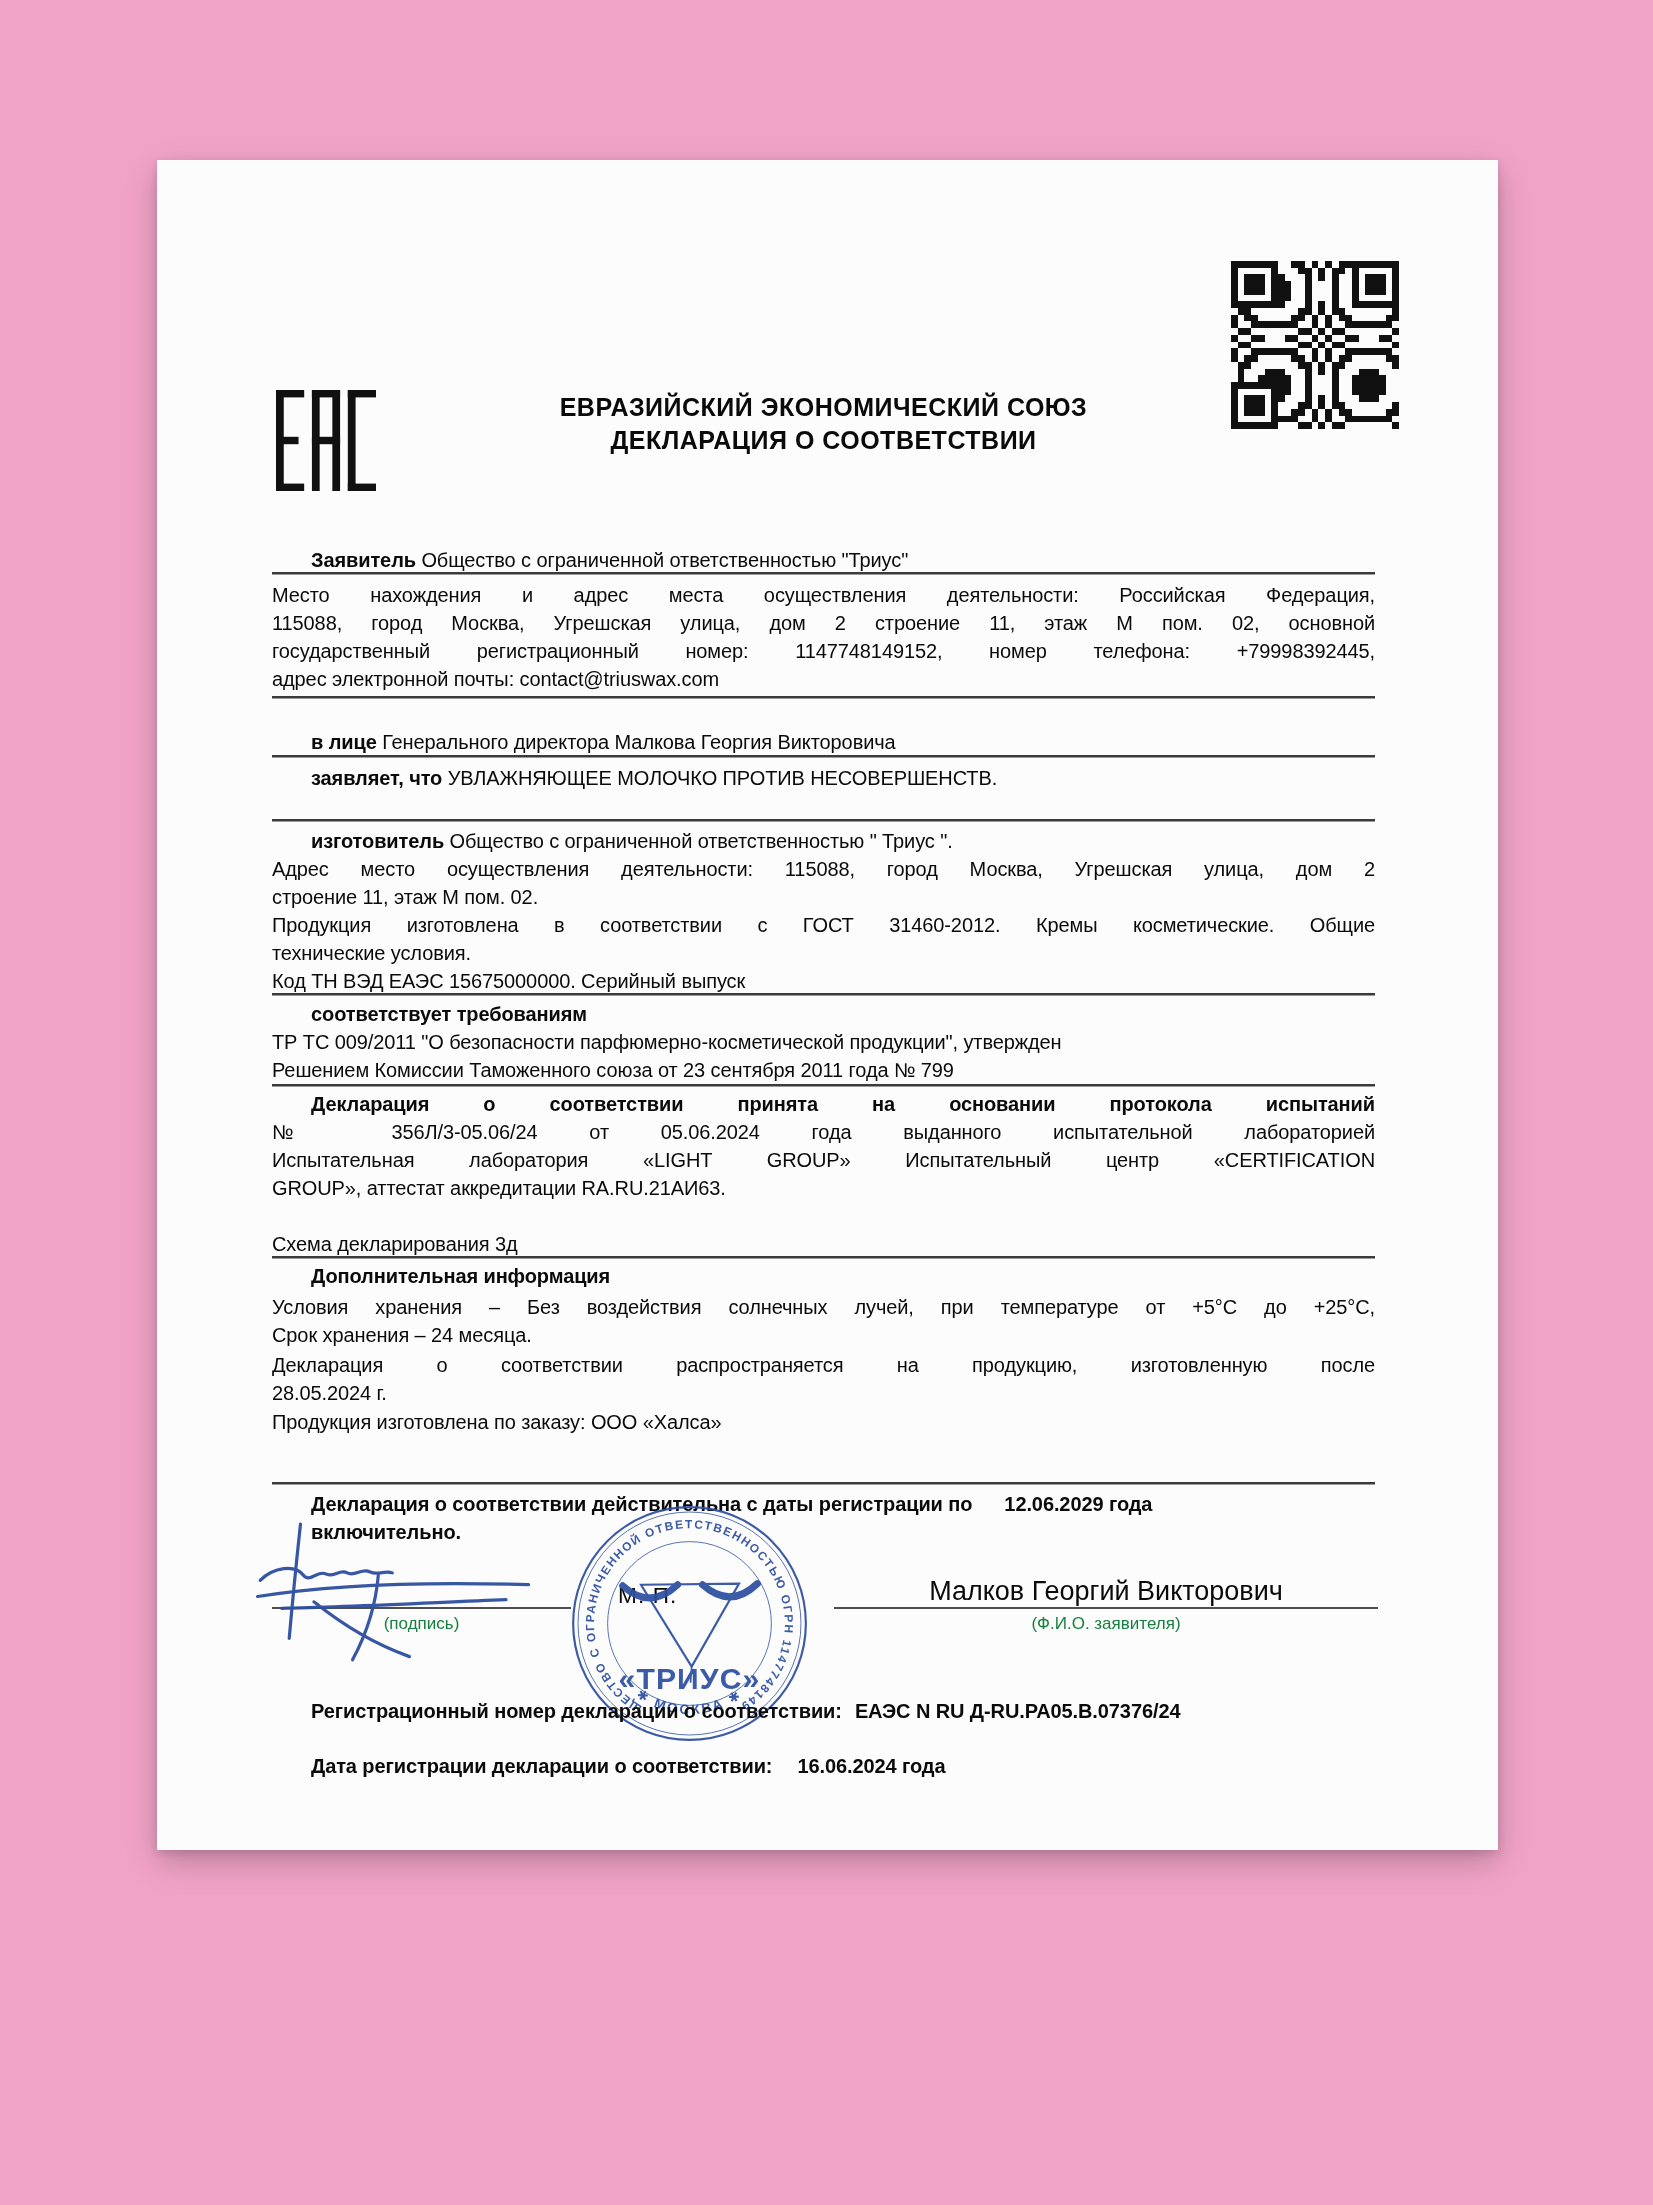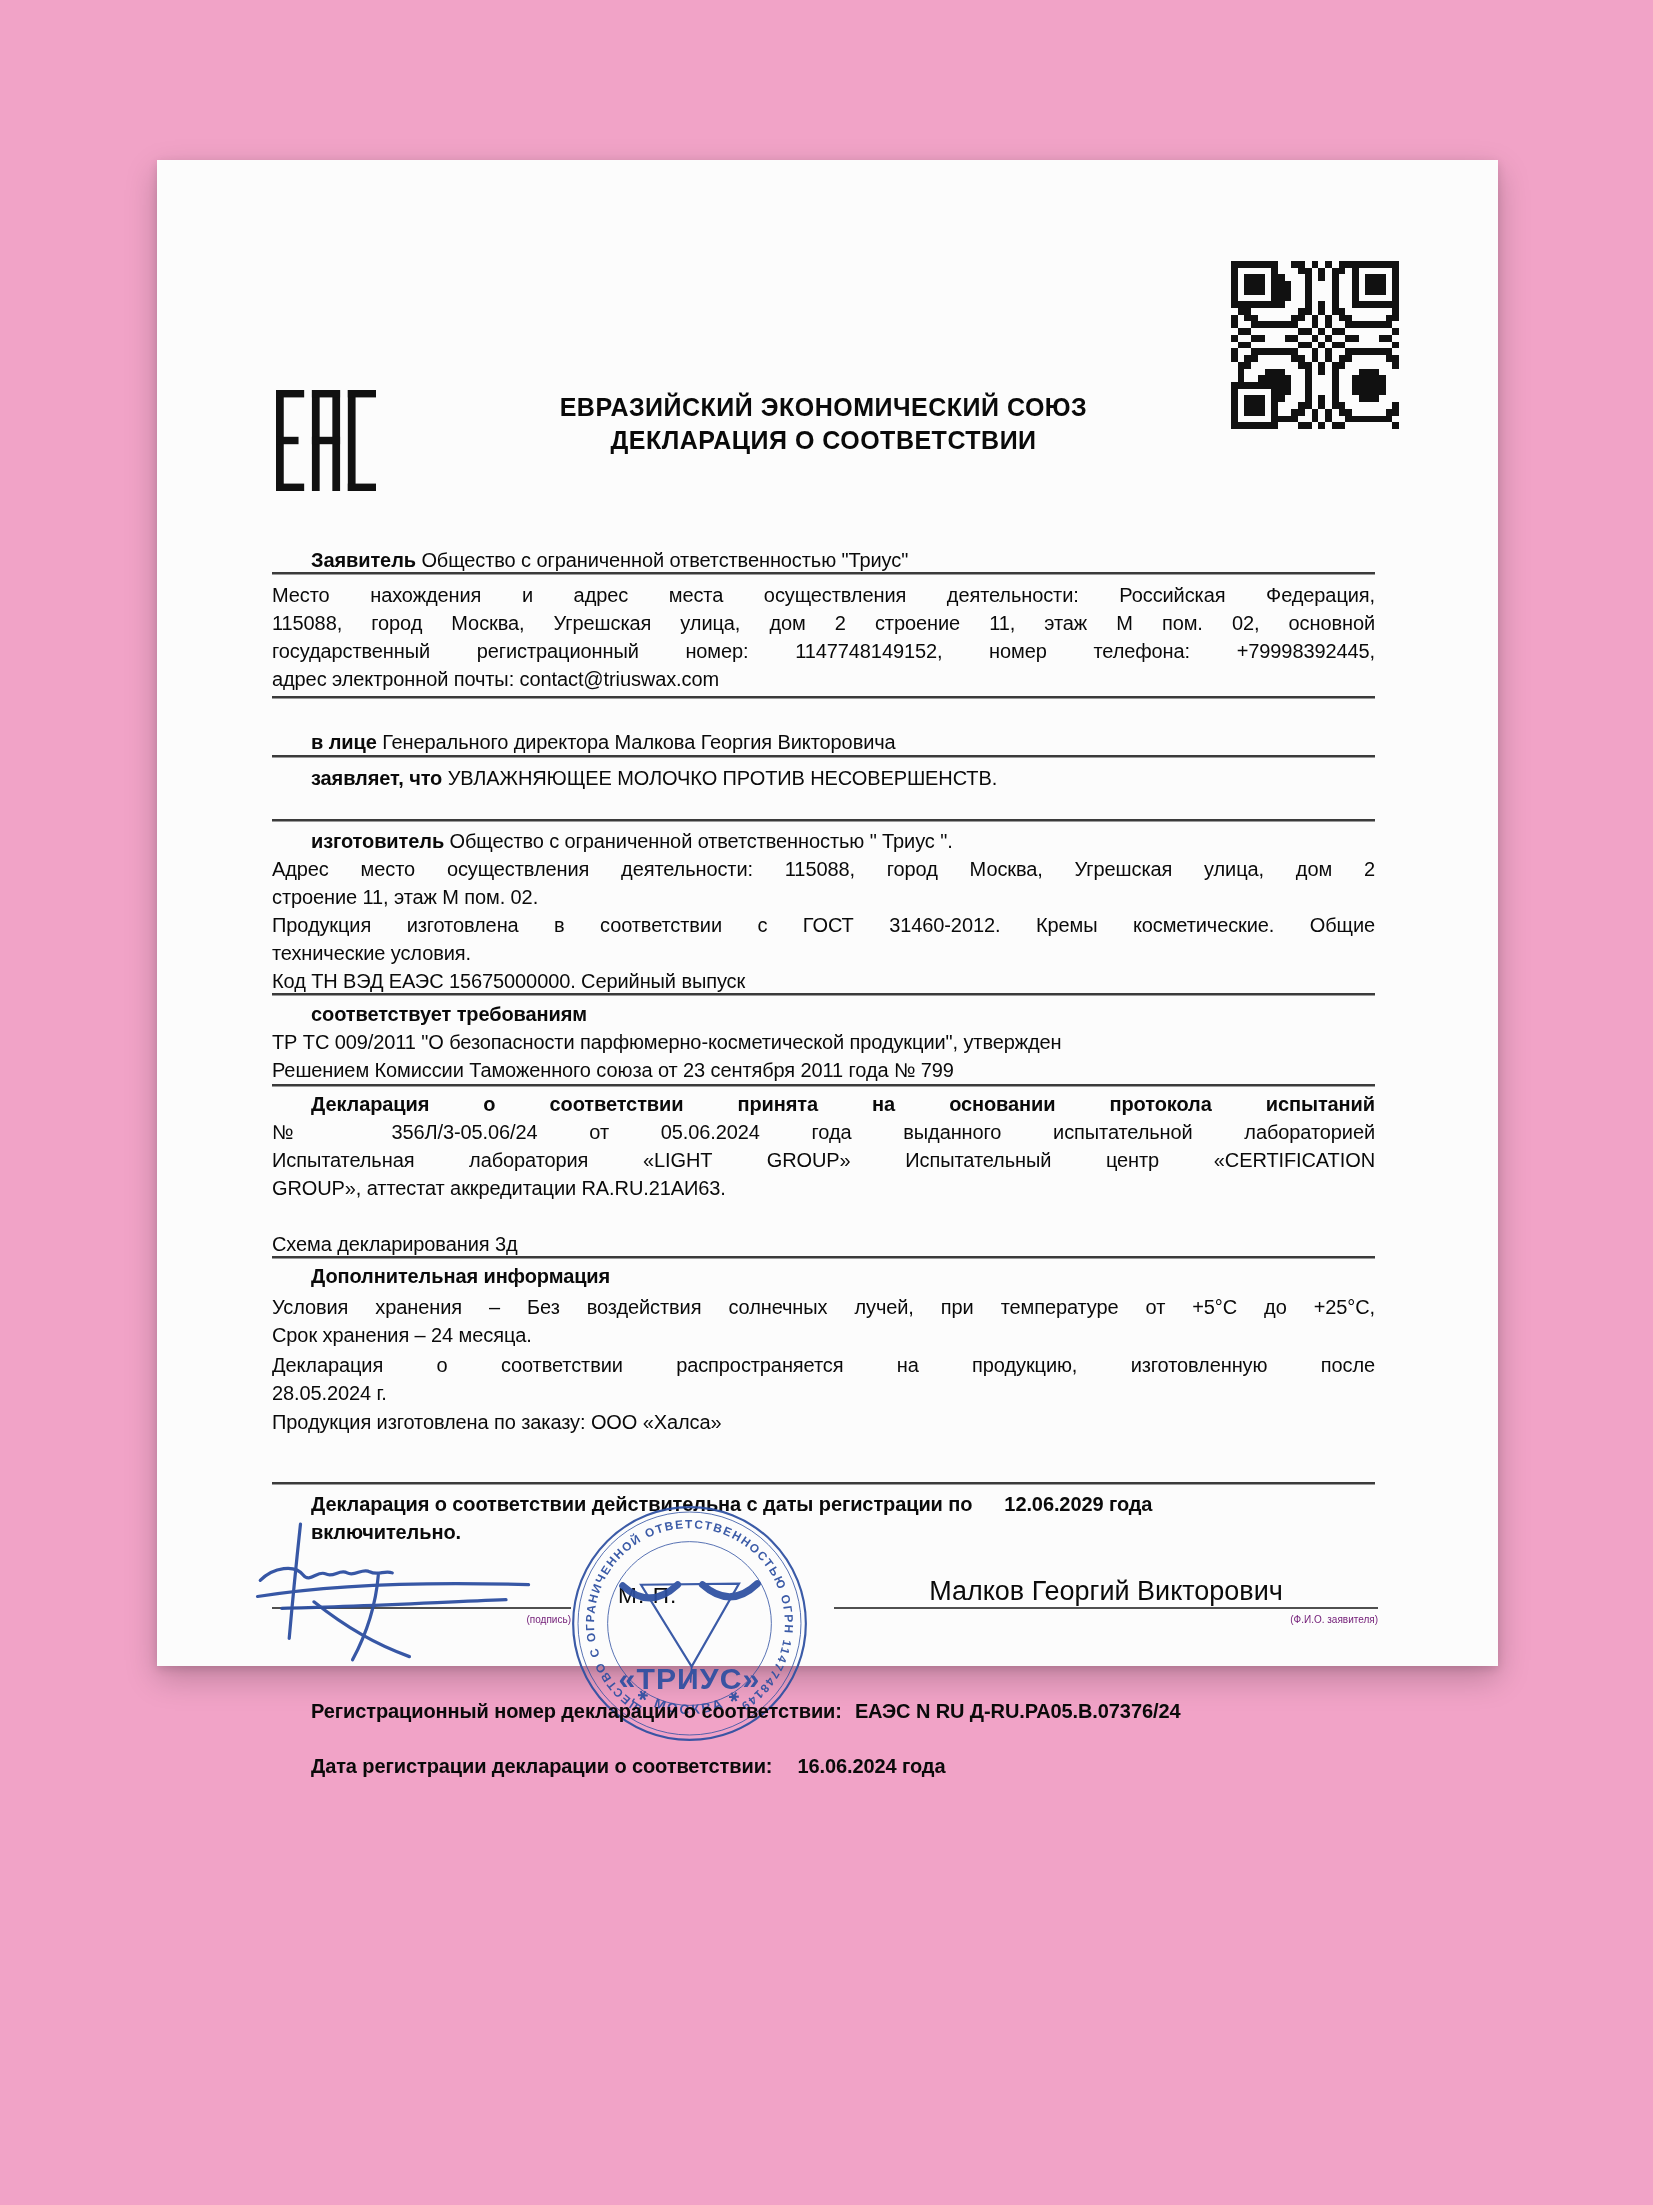--- a/index.html
+++ b/index.html
@@ -5,38 +5,38 @@
   html,body{margin:0;padding:0;}
   body{
     width:1654px;height:2205px;
     background:#f1a3c7;
     font-family:"Liberation Sans","DejaVu Sans",sans-serif;
     color:#0a0a0a;
     position:relative;
   }
   .page{
     position:absolute;left:157px;top:160px;
-    width:1341px;height:1506px;
+    width:1341px;height:1690px;
     background:#fcfcfc;
     box-shadow:0 12px 30px rgba(0,0,0,.22),0 3.2px 8.6px rgba(0,0,0,.12);
   }
   .abs{position:absolute;}
   .col{left:115px;width:1103px;}
   .txt{font-size:20px;line-height:28px;letter-spacing:-0.1px;}
   .b{font-weight:bold;margin-left:39px;}
   .j{text-align:justify;text-align-last:justify;}
   .rule{height:3.2px;border-top:2.2px solid #3b3b3b;border-bottom:0.5px solid #9a9a9a;box-sizing:border-box;}
   .header{
     left:115px;width:1103px;top:231px;
     text-align:center;font-weight:bold;font-size:25px;line-height:33px;letter-spacing:0.5px;
   }
   .eac{left:119px;top:230px;}
   .qr{left:1074px;top:101px;}
   .sigline{height:1.6px;background:#4f4f4f;}
-  .siglabel{font-size:10px;color:#701a75;text-align:right;}
+  .siglabel{font-size:17px;color:#15803d;text-align:center;}
   .mp{font-size:22.6px;letter-spacing:1.1px;}
   .fio{left:677px;width:544px;top:1416px;text-align:center;font-size:27px;}
   .stampwrap{left:414px;top:1345px;opacity:.93;}
   .regline{white-space:nowrap;}
   .gap-m{display:inline-block;width:13px;}
   .gap-l{display:inline-block;width:25px;}
   .gap-d{display:inline-block;width:32px;}
 </style>
 </head>
 <body>

